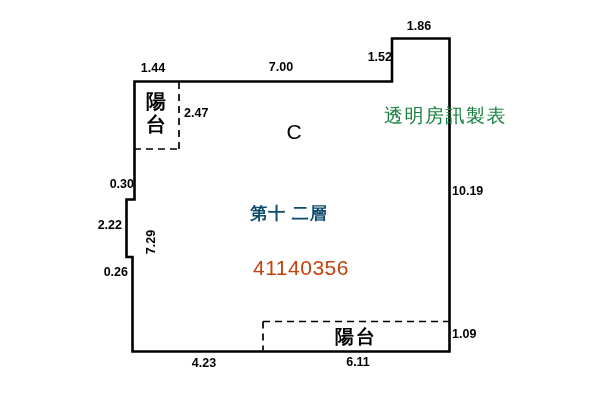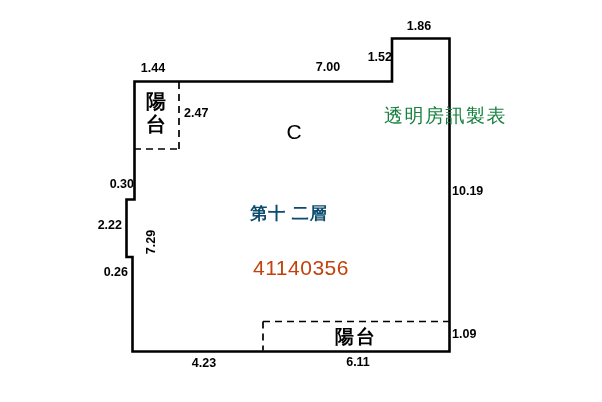--- a/index.html
+++ b/index.html
@@ -24,21 +24,21 @@
     position: absolute;
     font-family: "Liberation Sans", sans-serif;
     font-weight: 700;
     font-size: 12.5px;
     color: #000000;
     white-space: nowrap;
     line-height: 14px;
   }
   .dim-c { transform: translateX(-50%); }
   #dim-top-balcony-width { left: 153px; top: 61px; }
-  #dim-top-wall-width    { left: 281px; top: 60px; margin-left: 47px; }
+  #dim-top-wall-width    { left: 281px; top: 60px; }
   #dim-notch-width       { left: 419px; top: 19px; }
   #dim-notch-height      { right: 210px; top: 50px; }
   #dim-top-balcony-depth { left: 184px; top: 106px; }
   #dim-left-step-upper   { right: 468px; top: 177px; }
   #dim-right-wall-height { left: 452px; top: 184px; }
   #dim-left-step-mid     { right: 480px; top: 218px; }
   #dim-left-wall-height  {
     left: 151px; top: 242px;
     transform: translate(-50%,-50%) rotate(-90deg);
   }

